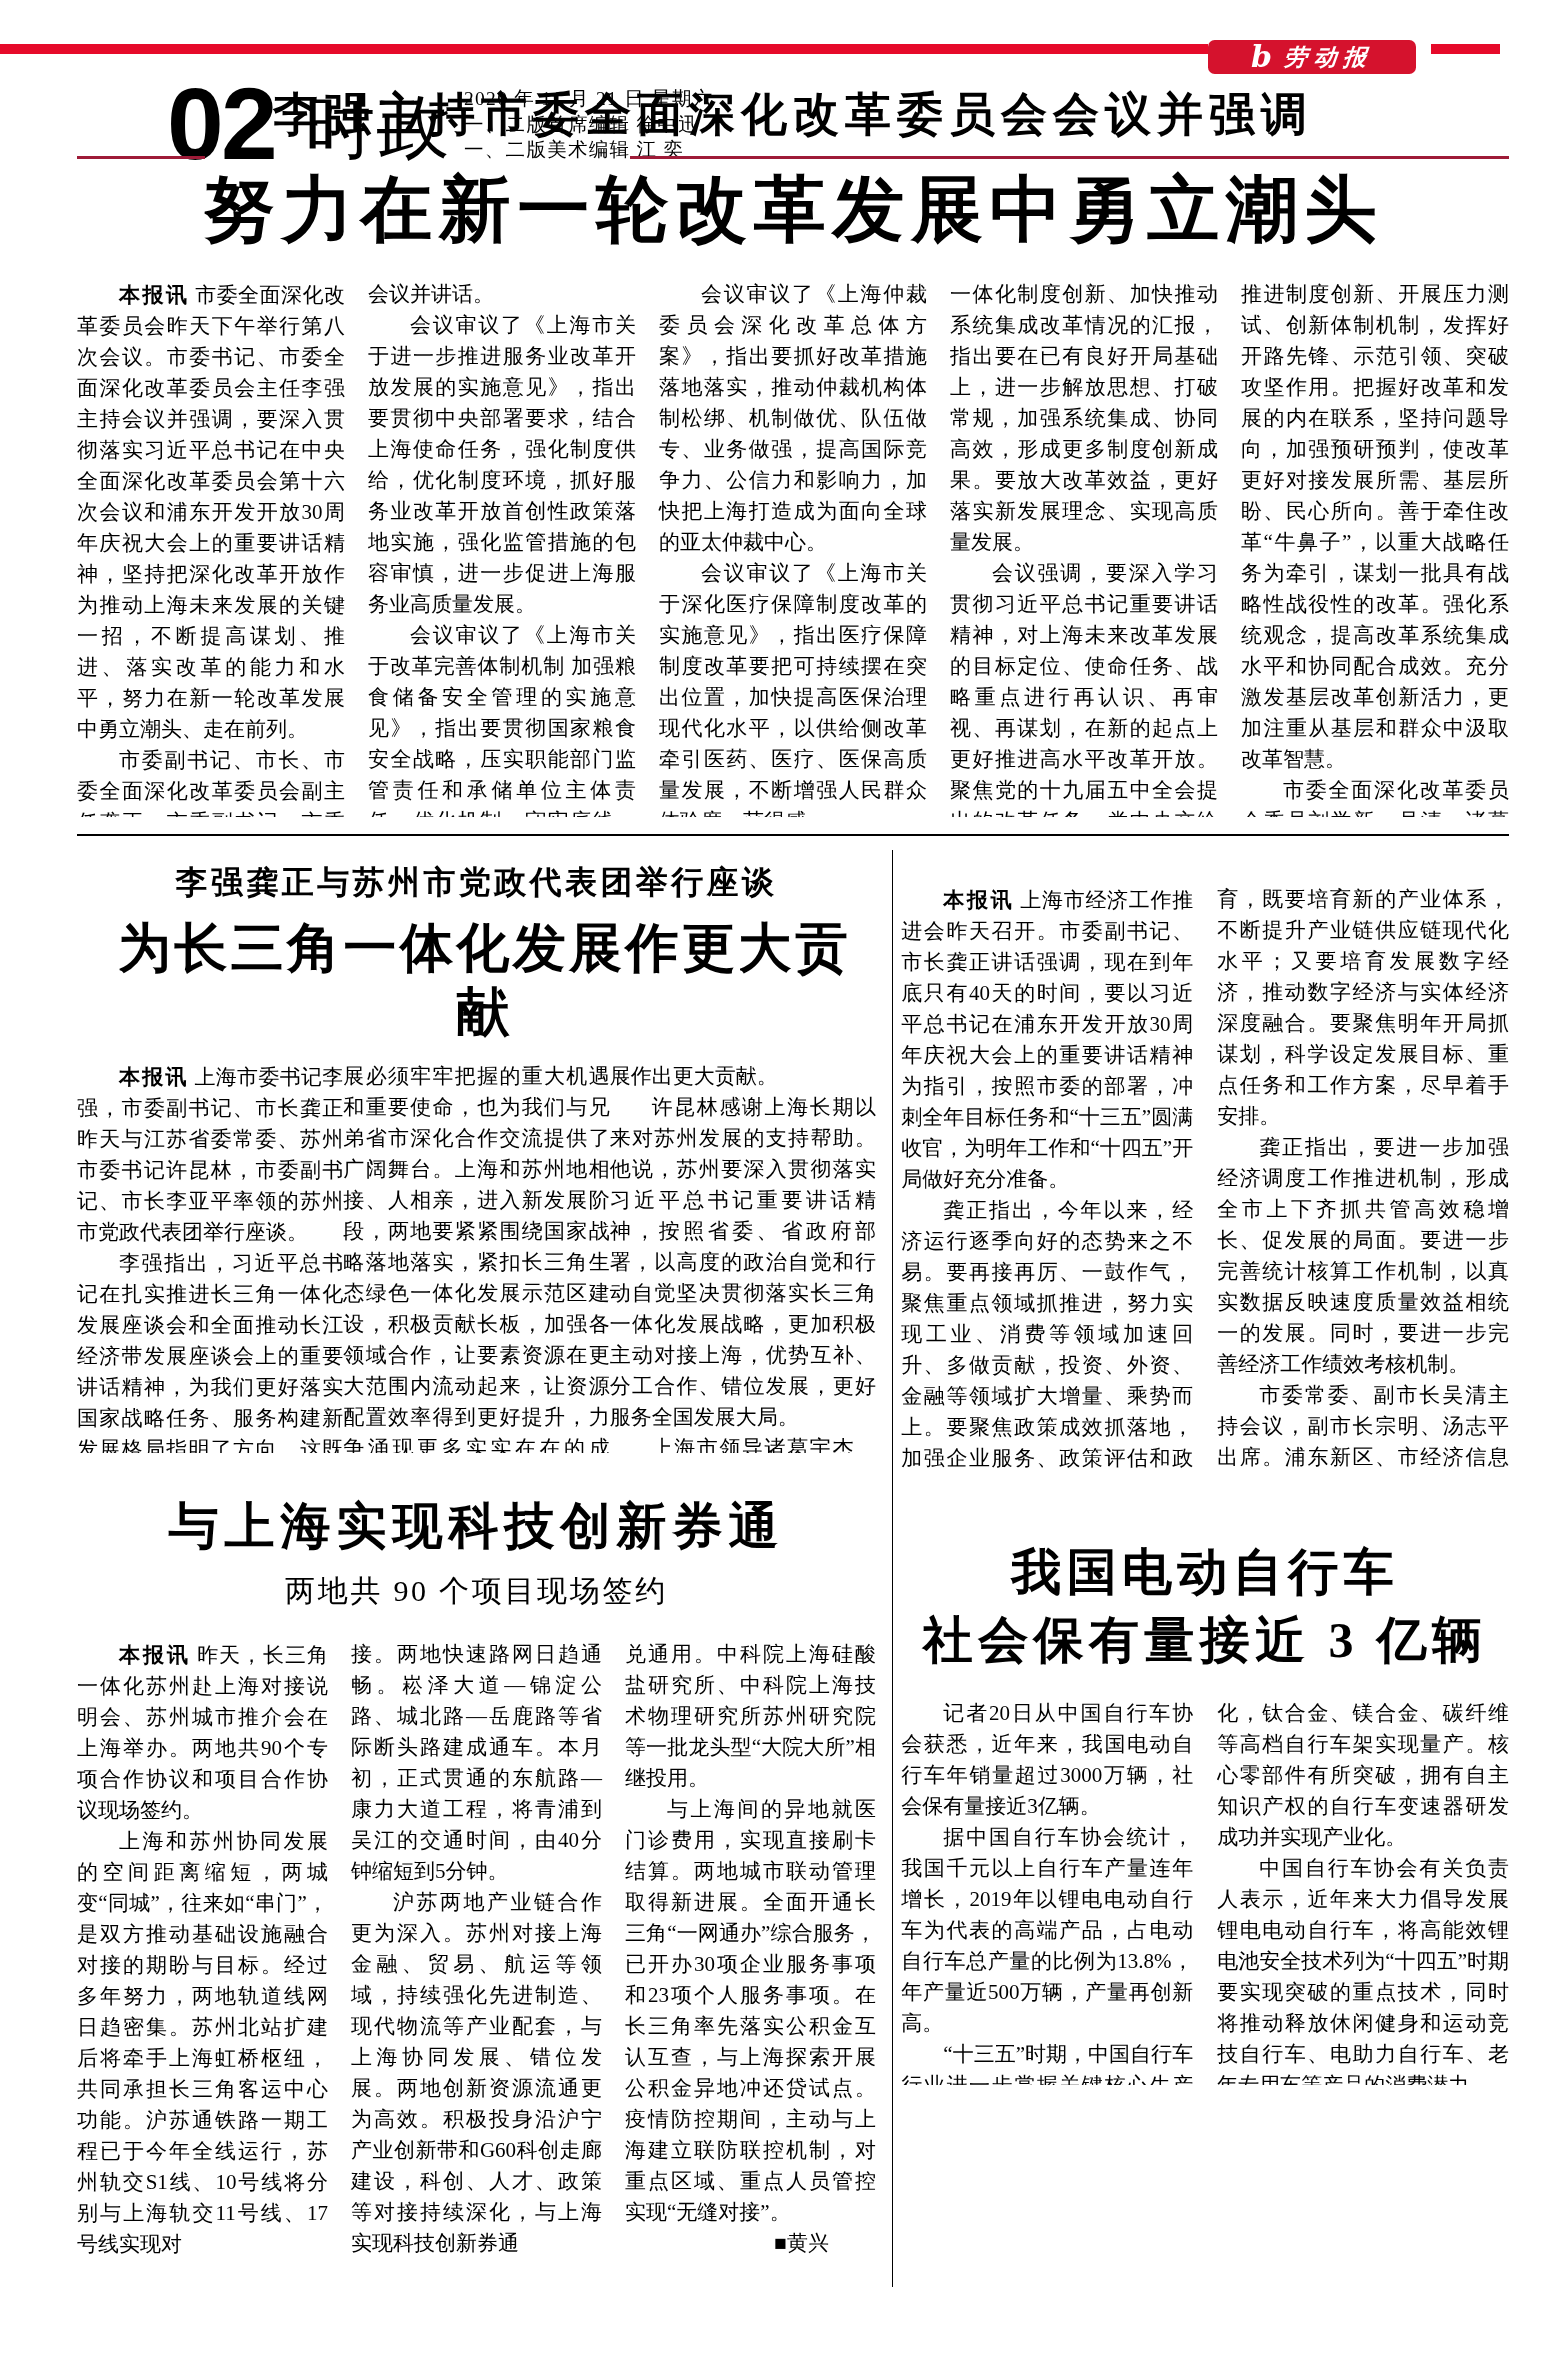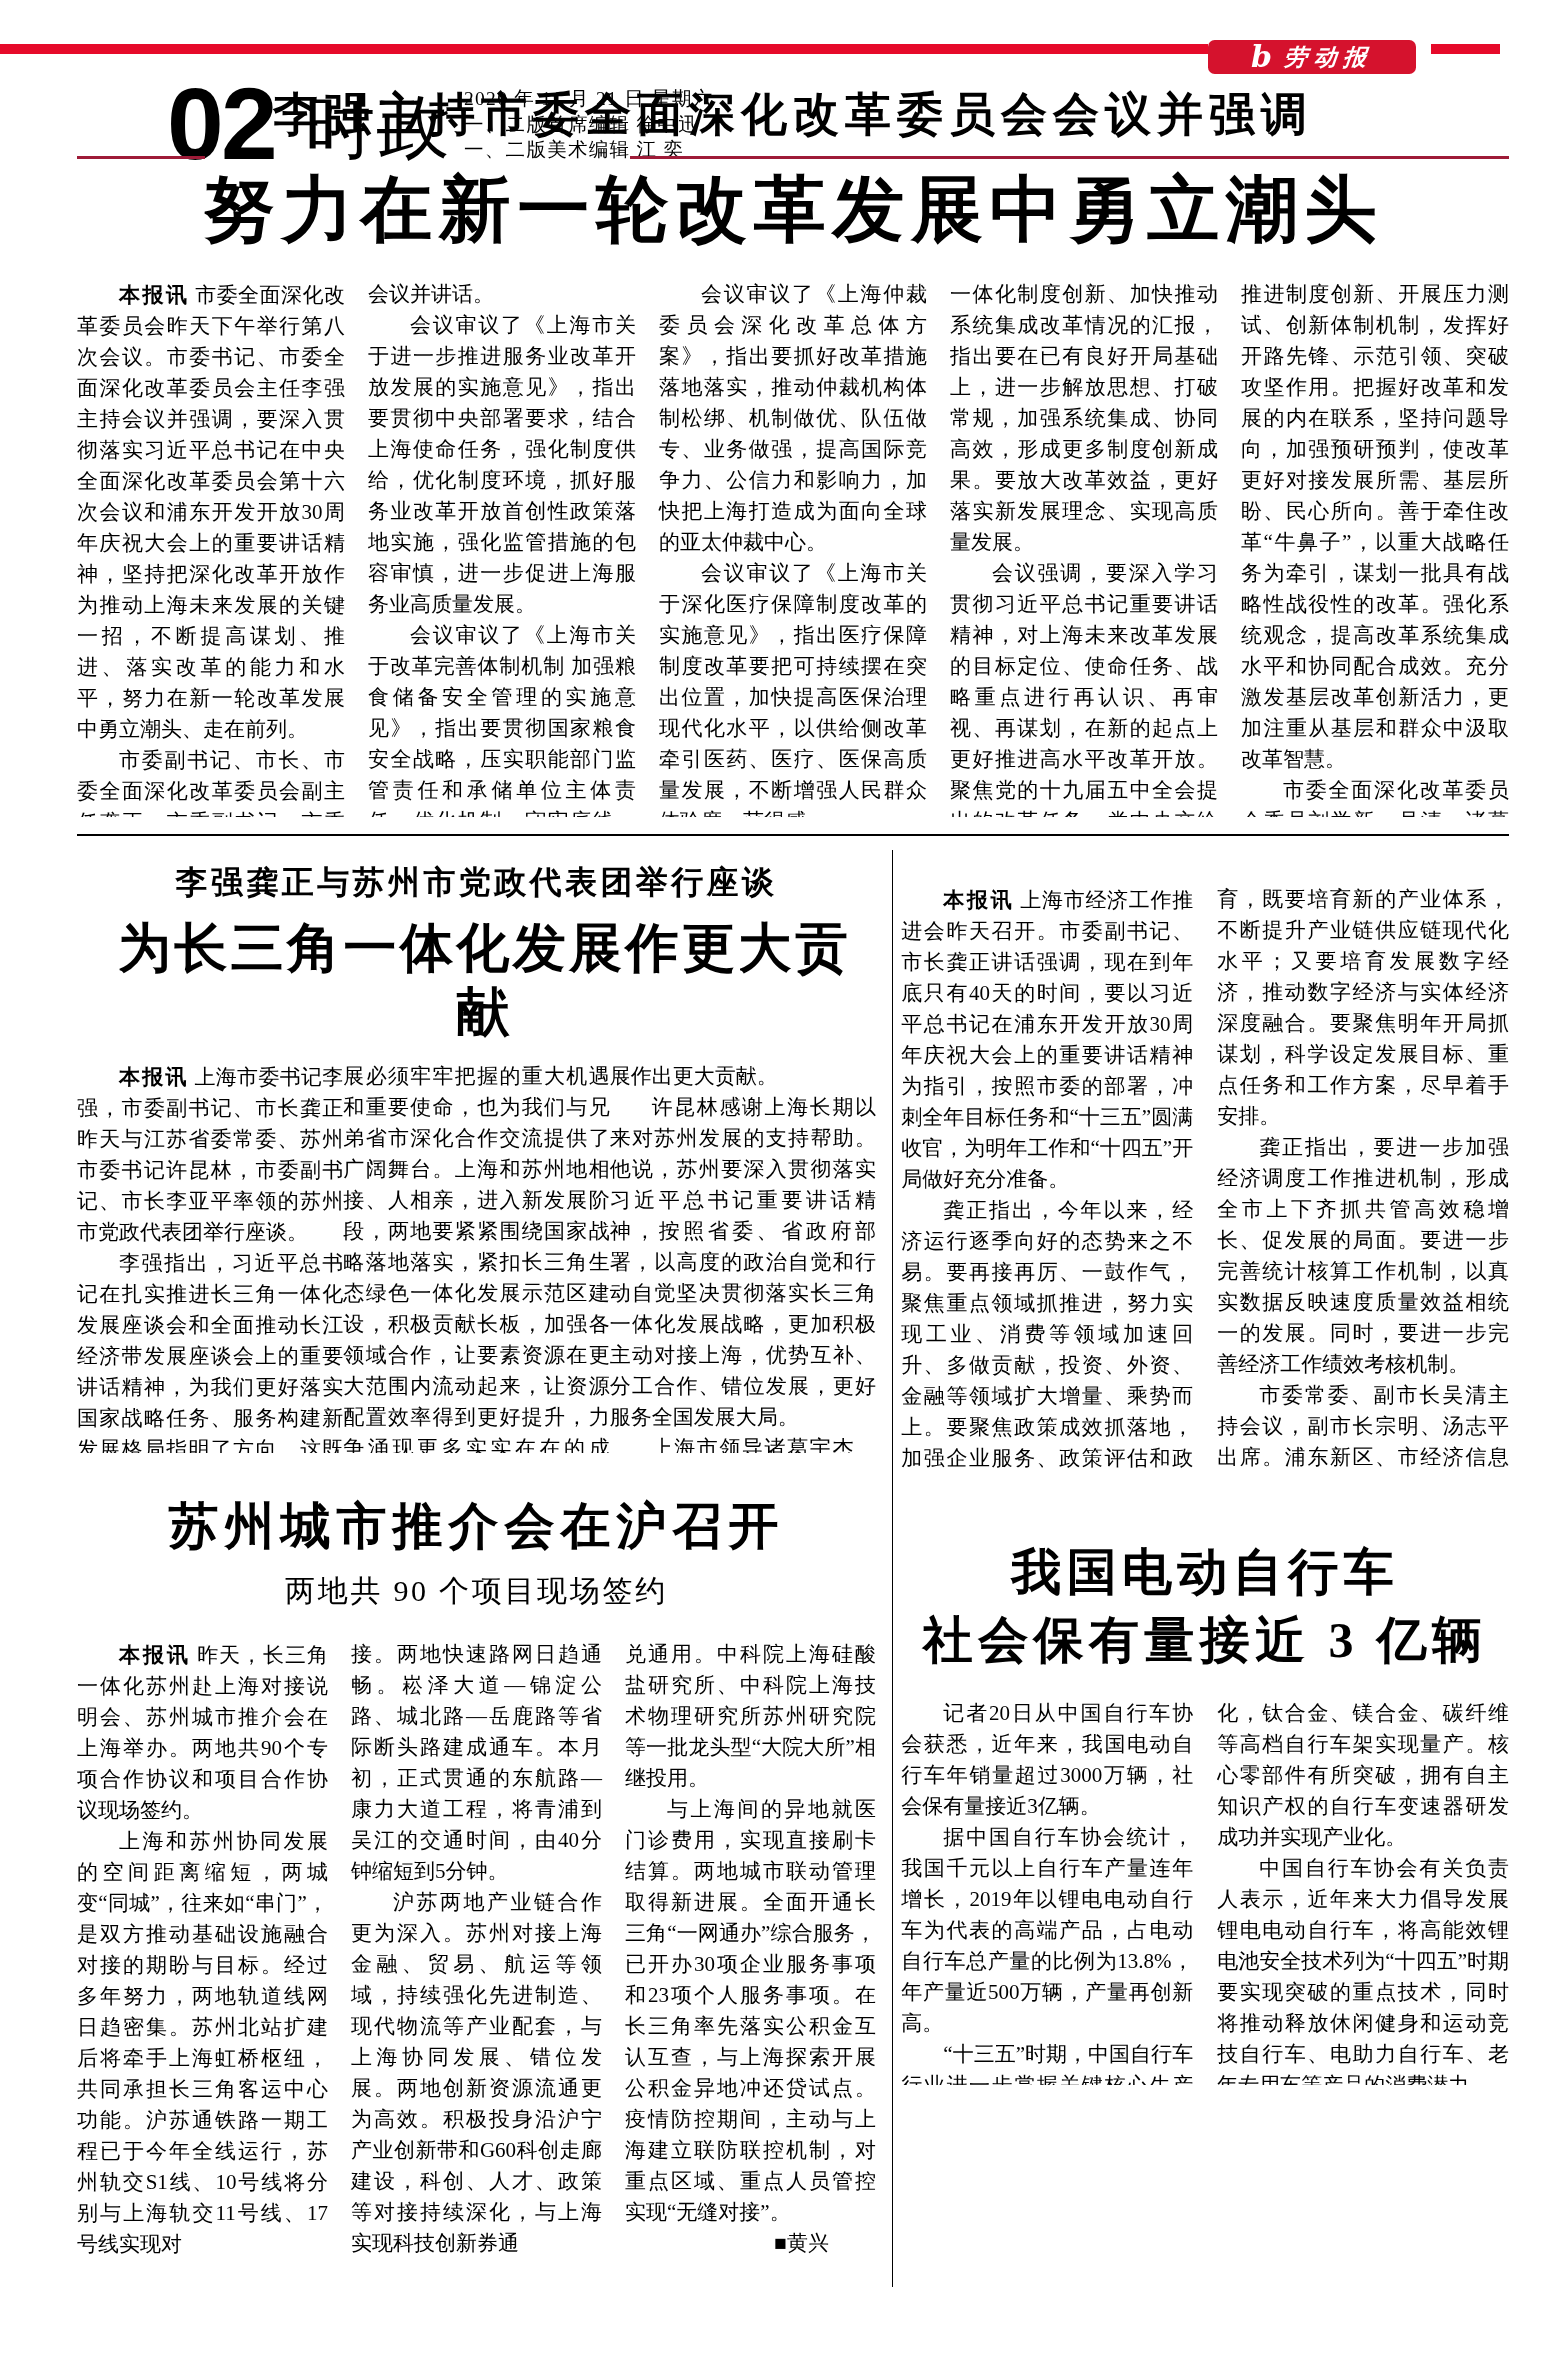--- a/index.html
+++ b/index.html
@@ -123,21 +123,21 @@
               </div>
             <div class="col">
                 <p>展作出更大贡献。</p>
                 <p class="ind">许昆林感谢上海长期以来对苏州发展的支持帮助。他说，苏州要深入贯彻落实习近平总书记重要讲话精神，按照省委、省政府部署，以高度的政治自觉和行动自觉坚决贯彻落实长三角一体化发展战略，更加积极主动对接上海，优势互补、分工合作、错位发展，更好服务全国发展大局。</p>
                 <p class="ind">上海市领导诸葛宇杰、彭沉雷参加座谈。</p>
               </div>
           </div>
         </div>
 
         <div>
-          <h2 class="head3">苏州城市推介会在沪召开</h2>
+          <h2 class="head3">与上海实现科技创新券通</h2>
           <div class="sub3">两地共 90 个项目现场签约</div>
           <div class="cols cols3b">
             <div class="col">
                 <p class="ind"><b class="lead">本报讯</b> 昨天，长三角一体化苏州赴上海对接说明会、苏州城市推介会在上海举办。两地共90个专项合作协议和项目合作协议现场签约。</p>
                 <p class="ind">上海和苏州协同发展的空间距离缩短，两城变“同城”，往来如“串门”，是双方推动基础设施融合对接的期盼与目标。经过多年努力，两地轨道线网日趋密集。苏州北站扩建后将牵手上海虹桥枢纽，共同承担长三角客运中心功能。沪苏通铁路一期工程已于今年全线运行，苏州轨交S1线、10号线将分别与上海轨交11号线、17号线实现对</p>
               </div>
             <div class="col">
                 <p>接。两地快速路网日趋通畅。崧泽大道—锦淀公路、城北路—岳鹿路等省际断头路建成通车。本月初，正式贯通的东航路—康力大道工程，将青浦到吴江的交通时间，由40分钟缩短到5分钟。</p>
                 <p class="ind">沪苏两地产业链合作更为深入。苏州对接上海金融、贸易、航运等领域，持续强化先进制造、现代物流等产业配套，与上海协同发展、错位发展。两地创新资源流通更为高效。积极投身沿沪宁产业创新带和G60科创走廊建设，科创、人才、政策等对接持续深化，与上海实现科技创新券通</p>
               </div>

